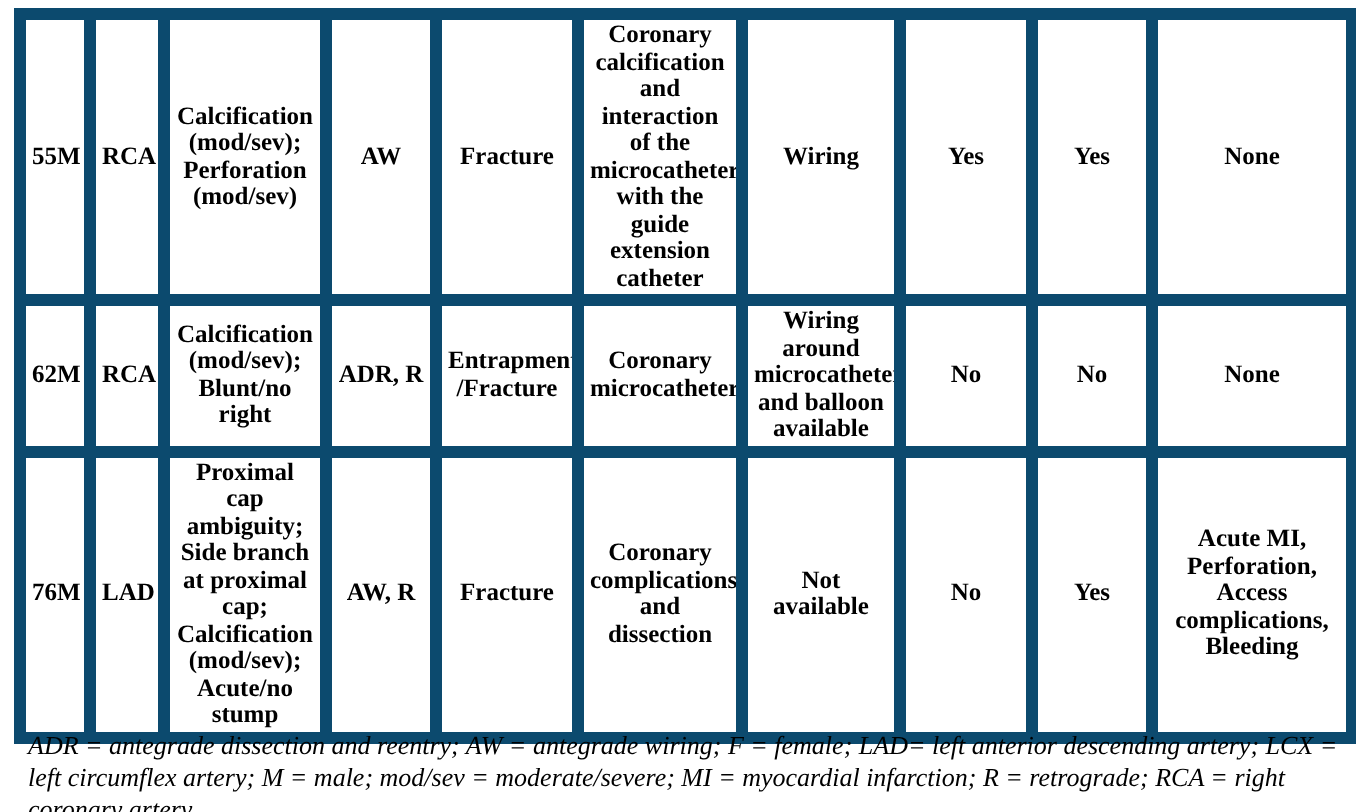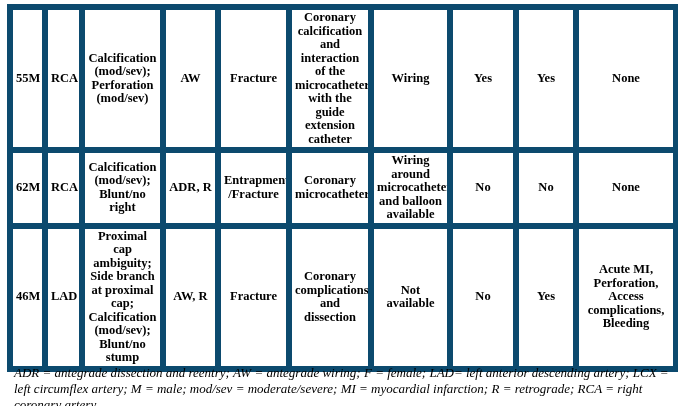--- a/index.html
+++ b/index.html
@@ -83,23 +83,23 @@
         <td>Calcification (mod/sev); Blunt/no right</td>
         <td>ADR, R</td>
         <td>Entrapment /Fracture</td>
         <td>Coronary microcatheter</td>
         <td>Wiring around microcatheter and balloon available</td>
         <td>No</td>
         <td>No</td>
         <td>None</td>
       </tr>
       <tr class="r3">
-        <td>46M</td>
+        <td>76M</td>
         <td>LAD</td>
-        <td>Proximal cap ambiguity; Side branch at proximal cap; Calcification (mod/sev); Blunt/no stump</td>
+        <td>Proximal cap ambiguity; Side branch at proximal cap; Calcification (mod/sev); Acute/no stump</td>
         <td>AW, R</td>
         <td>Fracture</td>
         <td>Coronary complications and dissection</td>
         <td>Not available</td>
         <td>No</td>
         <td>Yes</td>
         <td>Acute MI, Perforation, Access complications, Bleeding</td>
       </tr>
     </tbody>
   </table>

